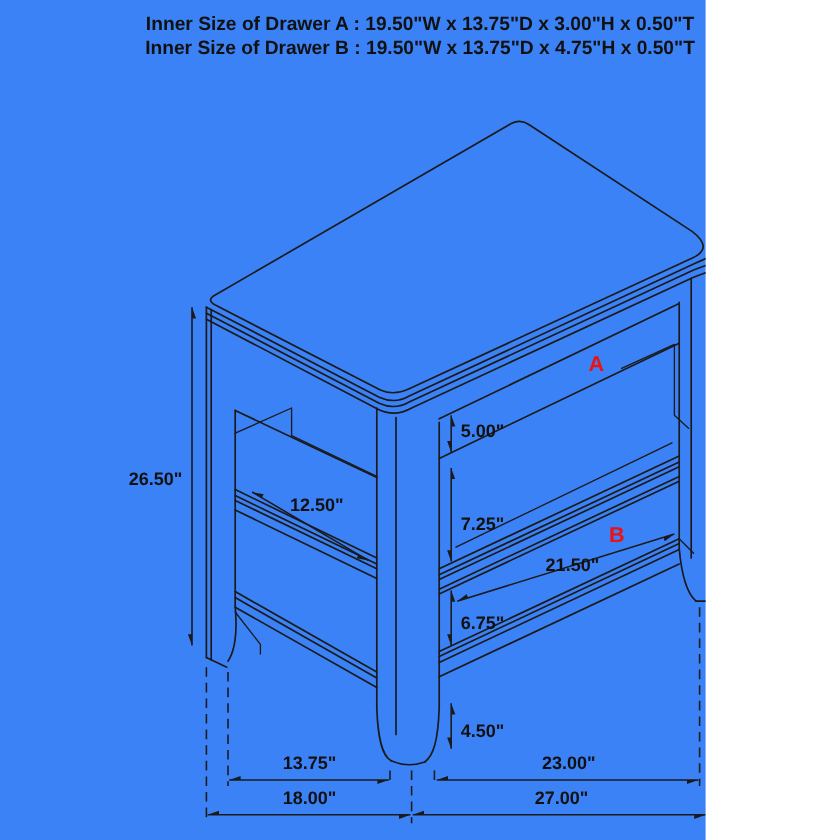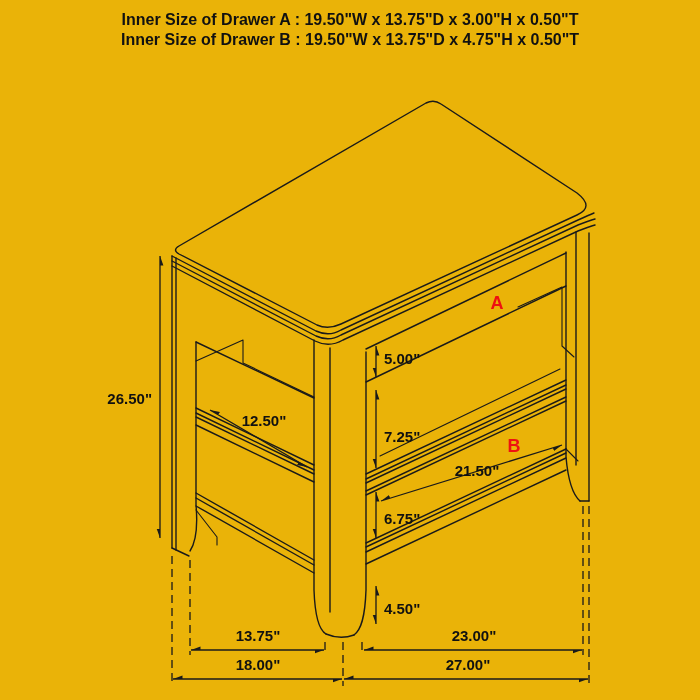--- a/index.html
+++ b/index.html
@@ -1,16 +1,16 @@
 <!DOCTYPE html>
 <html><head>
 <meta charset="utf-8">
 <style>
   html,body{margin:0;padding:0;background:#ffffff;}
-  .stage{width:700px;height:700px;position:relative;background:#eab308;overflow:hidden;
+  .stage{width:588px;height:700px;position:relative;background:#3b82f6;overflow:hidden;
          font-family:"Liberation Sans", sans-serif;}
   svg{display:block;}
   .struct{fill:none;stroke:#1a1a1a;stroke-width:1.4;stroke-linecap:round;stroke-linejoin:round;}
   .thin{fill:none;stroke:#1a1a1a;stroke-width:1.1;stroke-linecap:round;}
   .dashed{fill:none;stroke:#1a1a1a;stroke-width:1.3;stroke-dasharray:8 5;}
   .dim{fill:none;stroke:#1a1a1a;stroke-width:1.3;}
   .dimtext{font-family:"Liberation Sans", sans-serif;font-size:15px;font-weight:bold;fill:#111111;}
   .titletext{font-family:"Liberation Sans", sans-serif;font-size:16px;font-weight:bold;fill:#111111;}
   .ablabel{font-family:"Liberation Sans", sans-serif;font-size:18px;font-weight:bold;fill:#ee1111;}
 </style>

